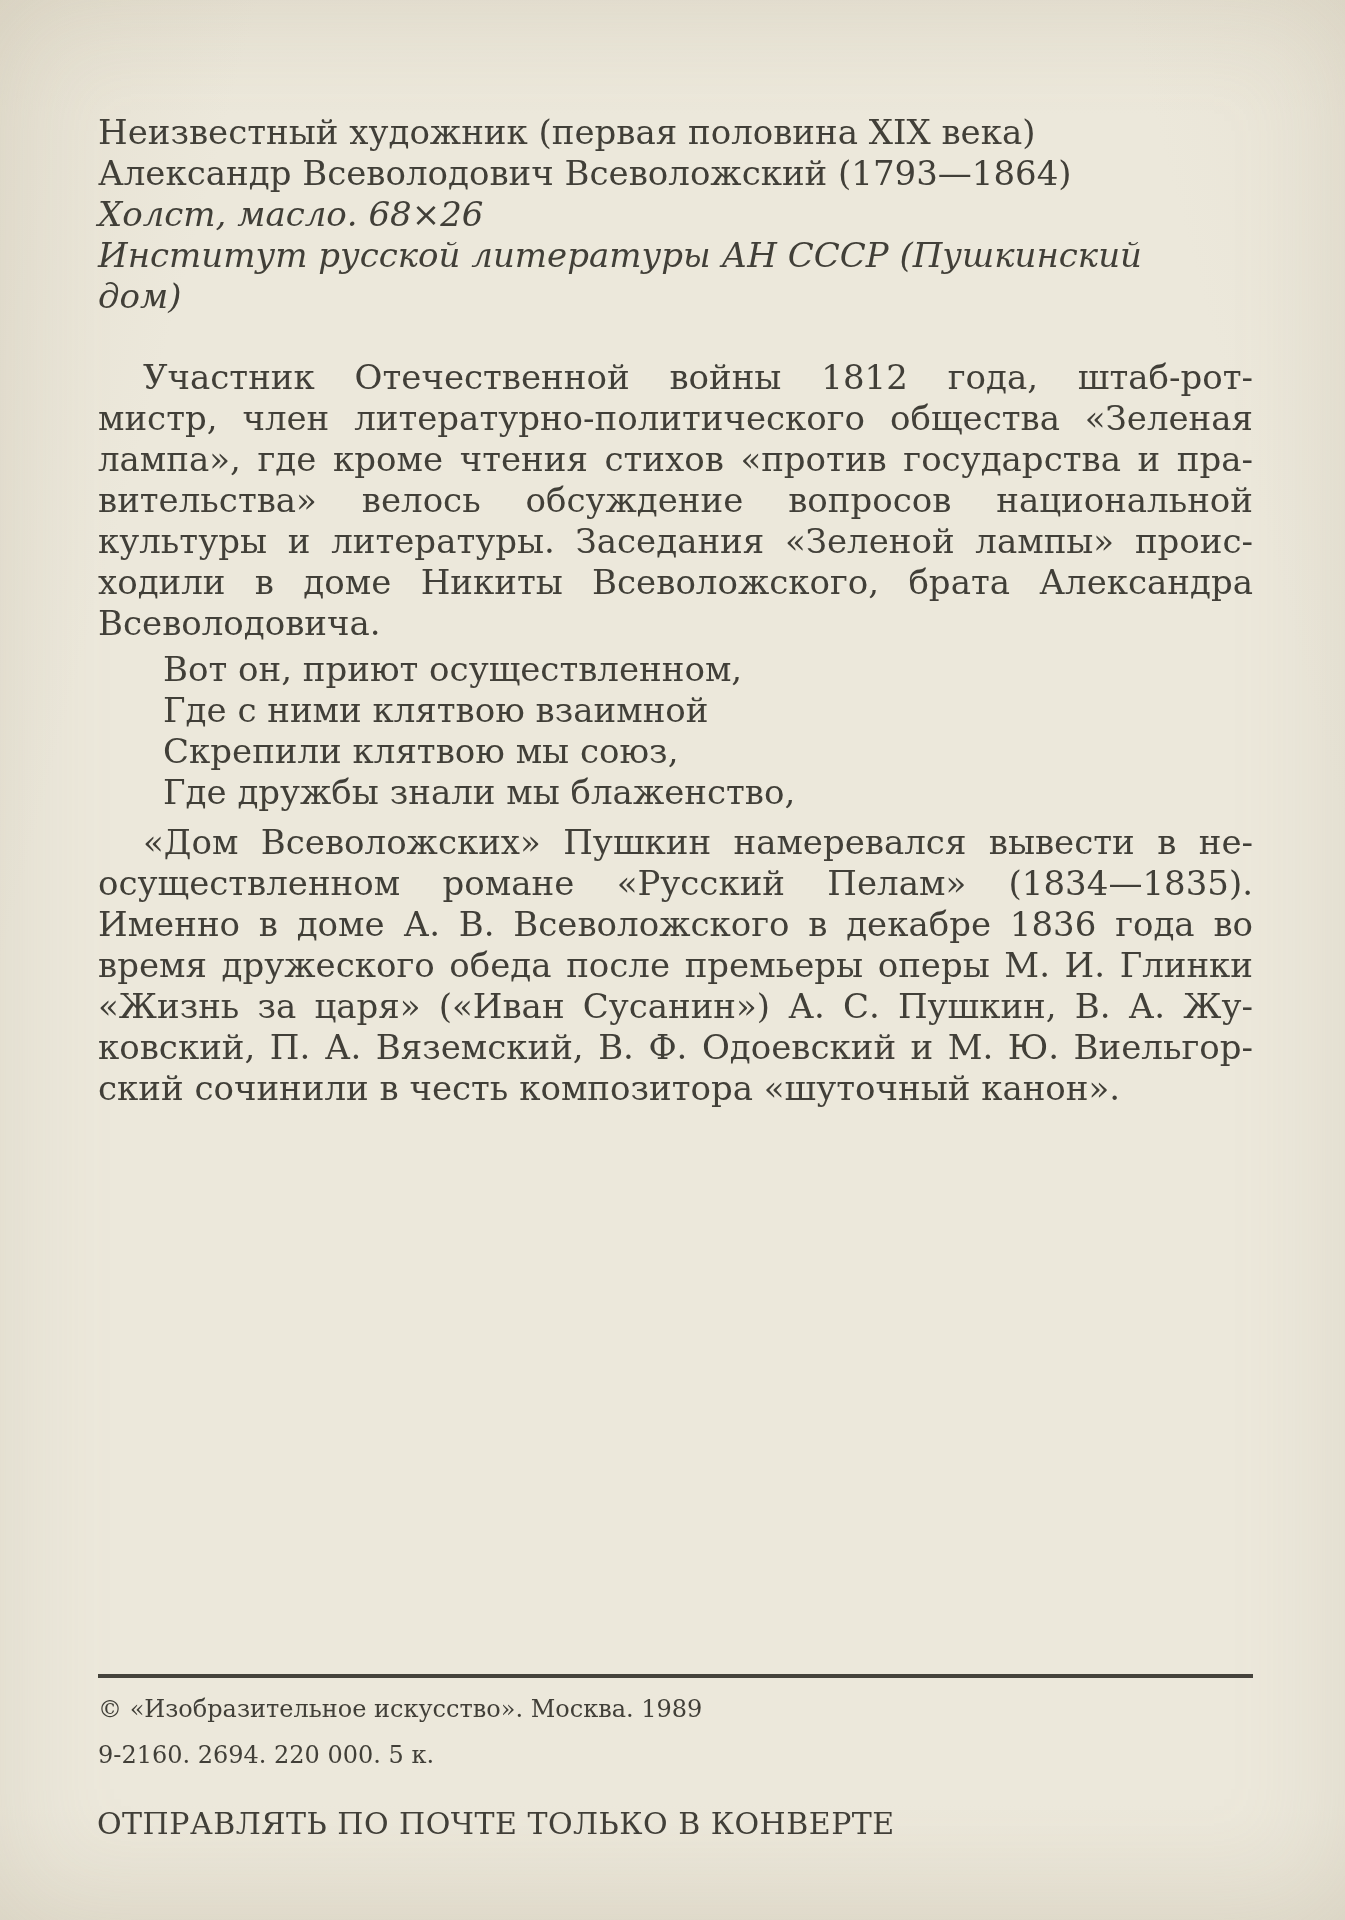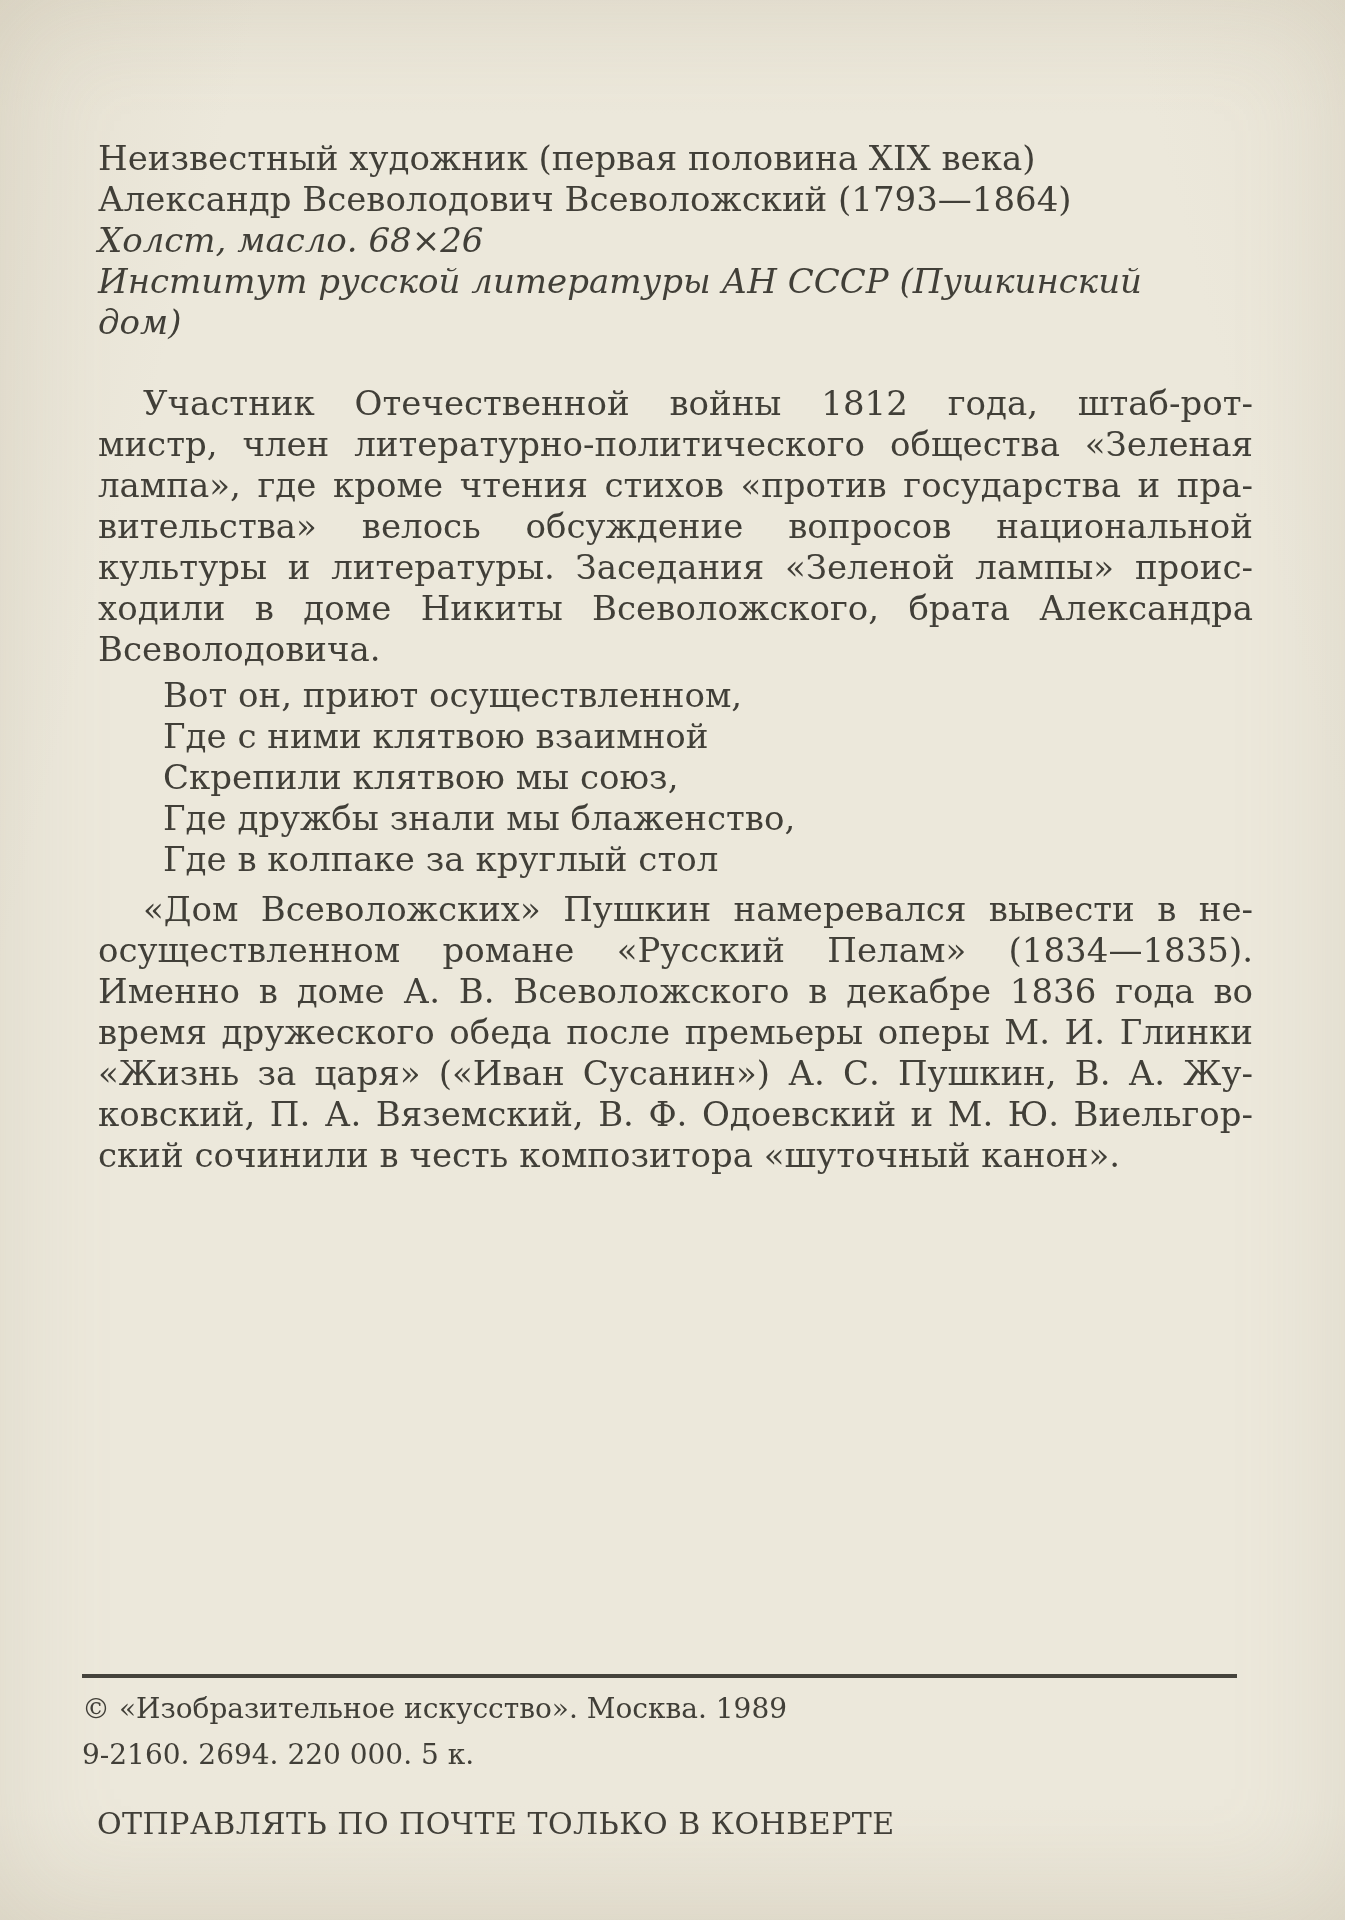--- a/index.html
+++ b/index.html
@@ -18,21 +18,21 @@
       linear-gradient(180deg, rgba(228,222,206,0.35) 0%, rgba(228,222,206,0) 6%, rgba(228,222,206,0) 94%, rgba(220,213,195,0.35) 100%);
     box-shadow: inset 0 0 110px rgba(169,159,135,0.22);
     overflow: hidden;
     font-family: "DejaVu Serif", "Liberation Serif", serif;
     color: #413f38;
   }
   .text-block {
     position: absolute;
     left: 98px;
     width: 1155px;
-    top: 138px;
+    top: 112px;
     font-size: 34px;
     line-height: 41px;
   }
   .caption-block div { white-space: nowrap; }
   .italic { font-style: italic; }
   .para { margin: 0; }
   .para > div {
     text-align: justify;
     text-align-last: justify;
   }
@@ -43,24 +43,24 @@
   .poem > div { white-space: nowrap; }
   .poem-attribution {
     margin-top: 4px;
     margin-left: 198px;
     font-size: 27px;
     line-height: 33px;
   }
   .para-2 { margin-top: 9px; }
   .footer-block {
     position: absolute;
-    left: 82px;
+    left: 98px;
     width: 1155px;
     top: 1674px;
-    font-size: 28px;
+    font-size: 24px;
     line-height: 34px;
   }
   .rule {
     height: 4px;
     width: 1155px;
     background: #45433c;
   }
   .copyright-line { margin-top: 14px; }
   .print-code-line { margin-top: 12px; }
   .mailing-notice {
@@ -99,21 +99,20 @@
         <div>культуры и литературы. Заседания «Зеленой лампы» проис-</div>
         <div>ходили в доме Никиты Всеволожского, брата Александра</div>
         <div>Всеволодовича.</div>
       </div>
 
     <div class="poem">
         <div>Вот он, приют осуществленном,</div>
         <div>Где с ними клятвою взаимной</div>
         <div>Скрепили клятвою мы союз,</div>
         <div>Где дружбы знали мы блаженство,</div>
-        <div>Где в колпаке за круглый стол</div>
       </div>
 
 
     <div class="para para-2">
         <div>«Дом Всеволожских» Пушкин намеревался вывести в не-</div>
         <div>осуществленном романе «Русский Пелам» (1834—1835).</div>
         <div>Именно в доме А. В. Всеволожского в декабре 1836 года во</div>
         <div>время дружеского обеда после премьеры оперы М. И. Глинки</div>
         <div>«Жизнь за царя» («Иван Сусанин») А. С. Пушкин, В. А. Жу-</div>
         <div>ковский, П. А. Вяземский, В. Ф. Одоевский и М. Ю. Виельгор-</div>

